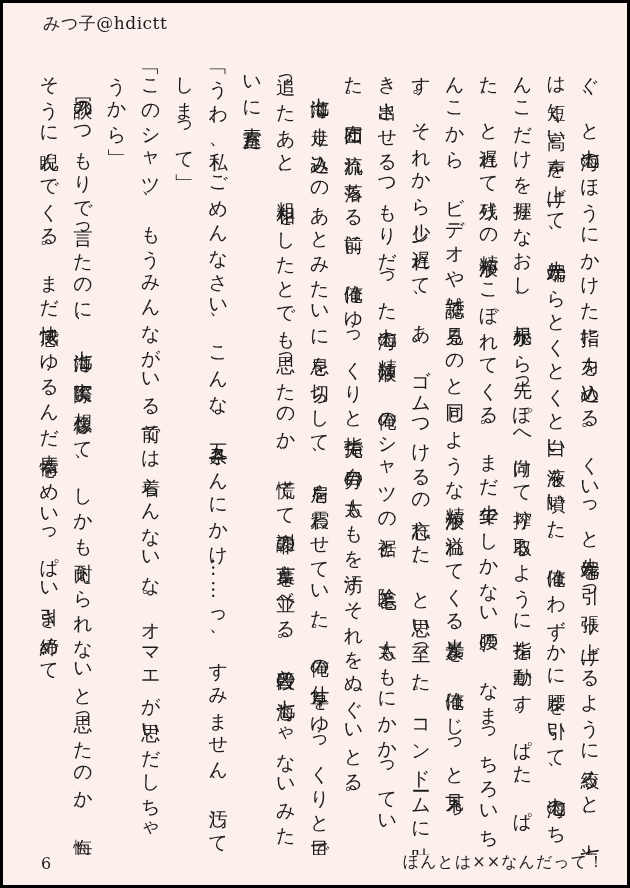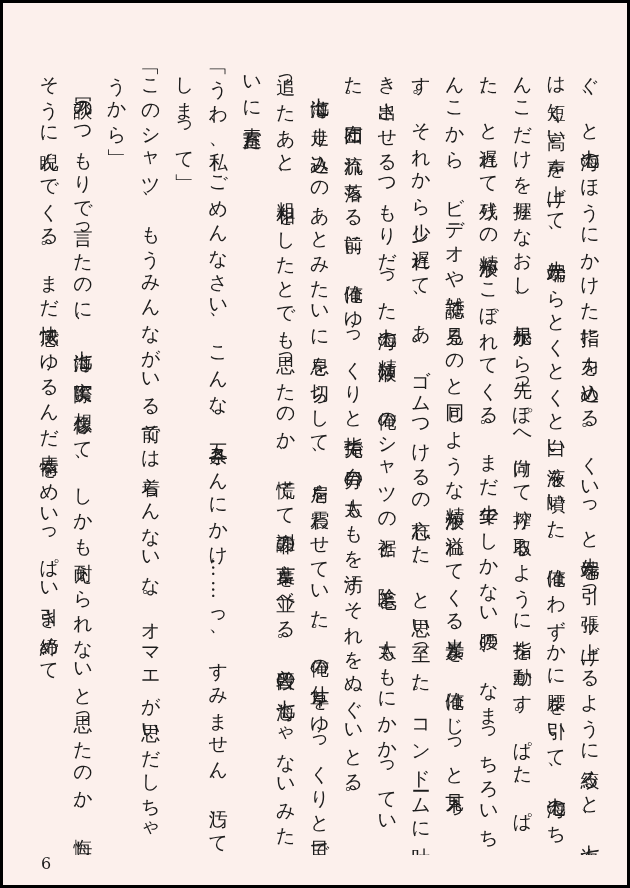--- a/index.html
+++ b/index.html
@@ -62,25 +62,27 @@
     font-size: 16px;
     letter-spacing: 1px;
     white-space: nowrap;
   }
 </style>
 </head>
 <body>
 
 <div class="page">
 
+  <div class="author-credit">みつ子@hdictt</div>
 
   <div class="text-area">
     <p>ぐ、と七海のほうにかけた指に力を込める。くいっと先端を引っ張り上げるように絞ると、七海は短く高い声を上げて、先端からとくとくと白い液を噴いた。俺はわずかに腰を引いて、七海のちんこだけを握りなおし、根元から先っぽへ向けて搾り取るように指を動かす。ぱた、ぱた、と遅れて残りの精液がこぼれてくる。まだ少年でしかない腰の、なまっちろいちんこから、ビデオや雑誌で見るのと同じような精液が溢れてくる光景を、俺はじっと見下ろす。それから少し遅れて、あ、ゴムつけるの忘れた、と思い至った。コンドームに吐き出させるつもりだった七海の精液は、俺のシャツの裾と、陰毛と、太ももにかかっていた。布団に流れ落ちる前に、俺はゆっくりと指先で自分の太ももを汚すそれをぬぐいとる。</p>
     <p class="indent">七海は走り込みのあとみたいに息を切らして、肩を震わせていた。俺の仕草をゆっくりと目で追ったあと、粗相をしたとでも思ったのか、慌てて謝罪の言葉を並べる。普段の七海じゃないみたいに素直だ。</p>
     <p>「うわ、私、ごめんなさい、こんな、五条さんにかけ……っ、すみません、汚してしまって」</p>
     <p>「このシャツ、もうみんながいる前では着らんないな。オマエが思いだしちゃうから」</p>
     <p class="indent">冗談のつもりで言ったのに、七海は実際に想像して、しかも耐えられないと思ったのか、悔しそうに睨んでくる。まだ快感でゆるんだ表情をめいっぱい引き締めて</p>
   </div>
 
   <div class="footer-page-number">6</div>
 
+  <div class="footer-title">ほんとは××なんだって！</div>
 
 </div>
 
 </body></html>

